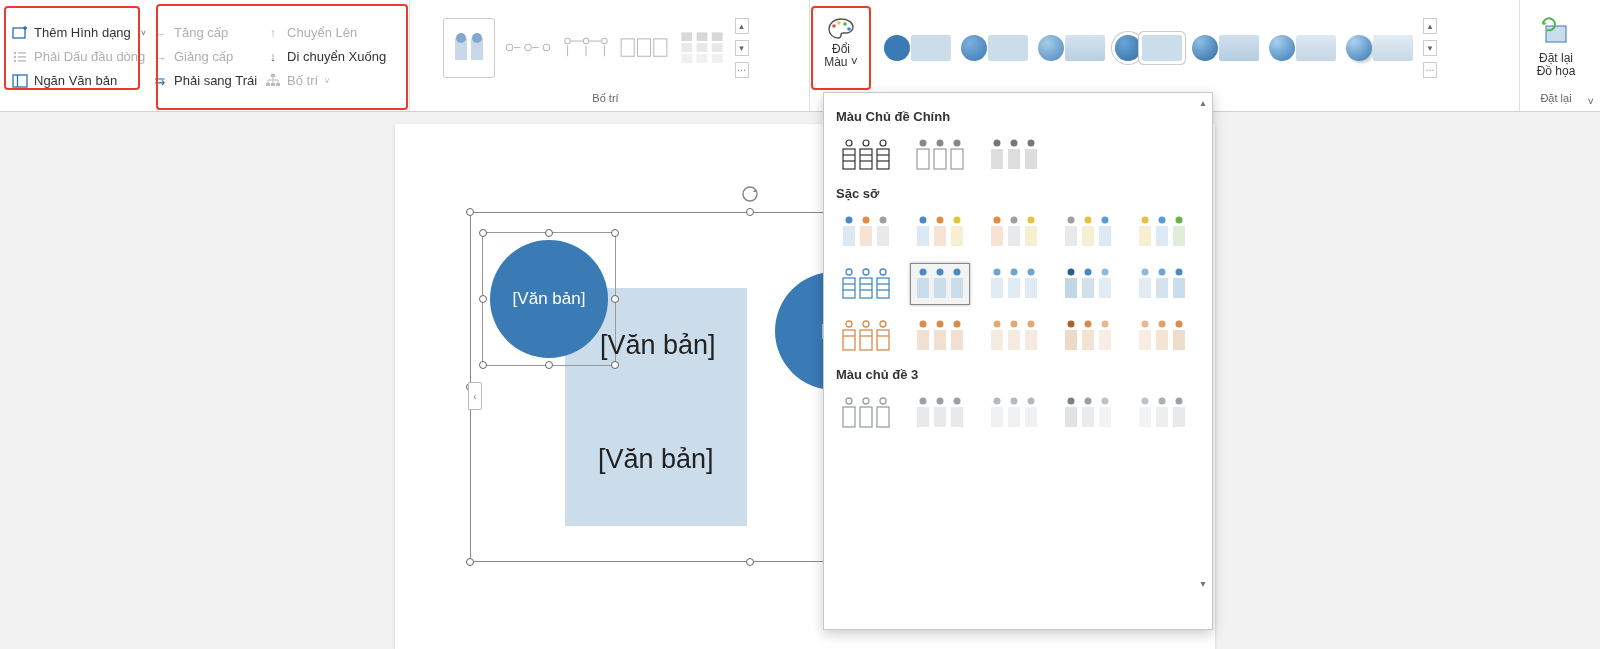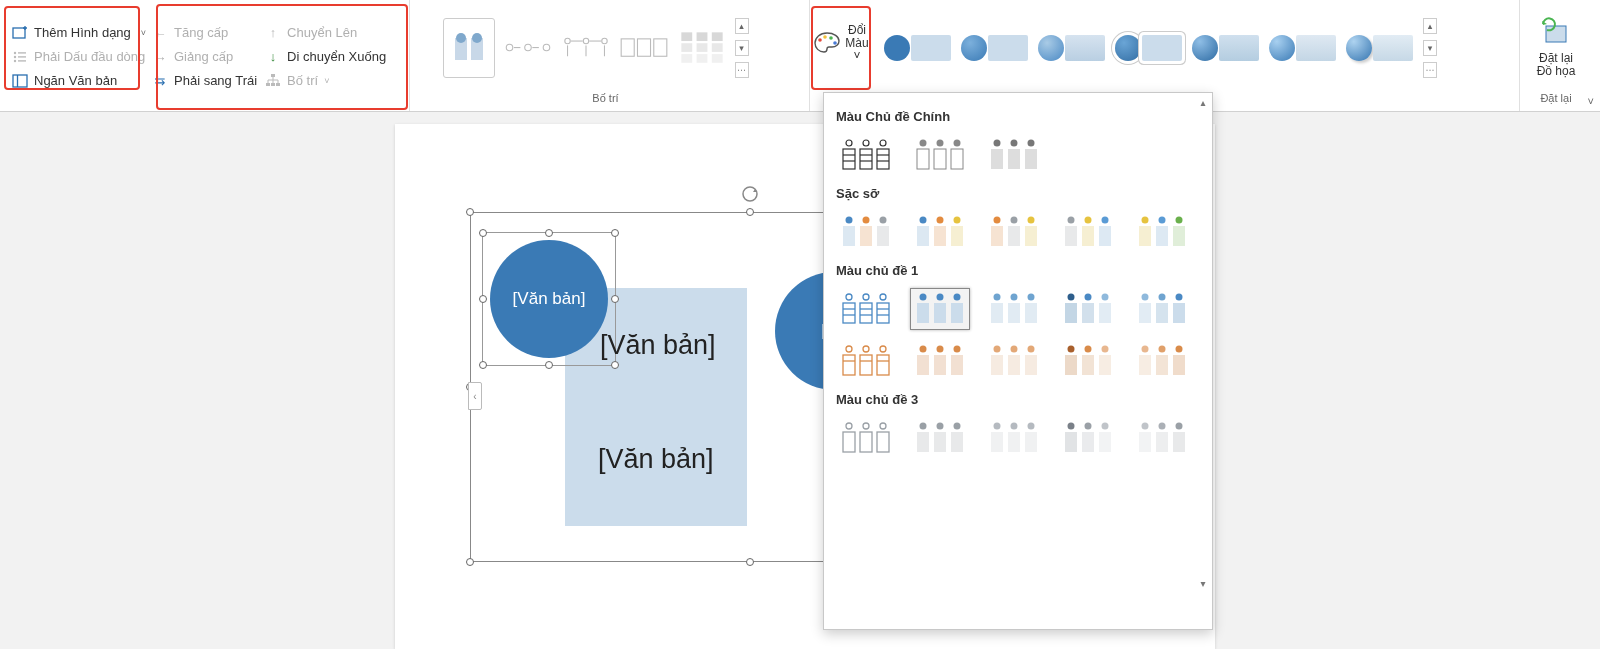--- a/index.html
+++ b/index.html
@@ -19,21 +19,21 @@
 
 .redbox { border: 2px solid #e83c2e; border-radius: 4px; position: absolute; pointer-events: none; z-index: 50; }
 .layout-btn { width: 52px; height: 60px; border: 1px solid #ccc; border-radius: 3px; display: flex; align-items: center; justify-content: center; }
 .layout-btn svg { width: 40px; height: 40px; }
 
 .layout-gallery { display: flex; align-items: center; gap: 8px; padding-right: 20px; position: relative; }
 .layout-item { width: 50px; height: 44px; display: flex; align-items: center; justify-content: center; }
 .gal-scroll { display: flex; flex-direction: column; justify-content: space-between; height: 60px; width: 14px; }
 .gal-scroll span { font-size: 9px; color: #666; text-align: center; border: 1px solid #ccc; height: 16px; line-height: 14px; }
 
-.change-color-btn { width: 58px; height: 78px; display: flex; flex-direction: row; align-items: center; justify-content: center; gap: 2px; cursor: pointer; }
+.change-color-btn { width: 58px; height: 78px; display: flex; flex-direction: column; align-items: center; justify-content: center; gap: 2px; cursor: pointer; }
 .change-color-btn .lbl { font-size: 12px; color: #333; text-align: center; line-height: 13px; }
 
 .styles-row { display: flex; align-items: center; gap: 10px; padding: 6px 4px; }
 .style-item { display: flex; align-items: center; gap: 1px; cursor: pointer; }
 .style-circle { width: 26px; height: 26px; border-radius: 50%; }
 .style-rect { width: 40px; height: 26px; border-radius: 2px; }
 
 .reset { width: 72px; display: flex; flex-direction: column; align-items: center; justify-content: center; gap: 4px; }
 .reset svg { width: 30px; height: 30px; }
 .reset .lbl { font-size: 12px; color: #333; text-align: center; line-height: 13px; }
@@ -420,21 +420,20 @@
             <circle cx="8" cy="6" r="3.5" fill="#e6c33f"></circle>
             <circle cx="25" cy="6" r="3.5" fill="#5a9bd5"></circle>
             <circle cx="42" cy="6" r="3.5" fill="#6ab04c"></circle>
             <rect x="2" y="12" width="12" height="20" fill="#f6efd2"></rect>
             <rect x="19" y="12" width="12" height="20" fill="#dde9f3"></rect>
             <rect x="36" y="12" width="12" height="20" fill="#e0eed9"></rect>
           </svg>
         </div>
     </div>
 
-    <div class="dd-section-title">Màu chủ đề 1</div>
     <div class="dd-row">
       <div class="dd-item">
           <svg width="50" height="36">
             <g stroke="#4a89c4" fill="none" stroke-width="1.3">
               <circle cx="8" cy="6" r="3"></circle>
               <circle cx="25" cy="6" r="3"></circle>
               <circle cx="42" cy="6" r="3"></circle>
               <rect x="2" y="12" width="12" height="20"></rect>
               <rect x="19" y="12" width="12" height="20"></rect>
               <rect x="36" y="12" width="12" height="20"></rect>

